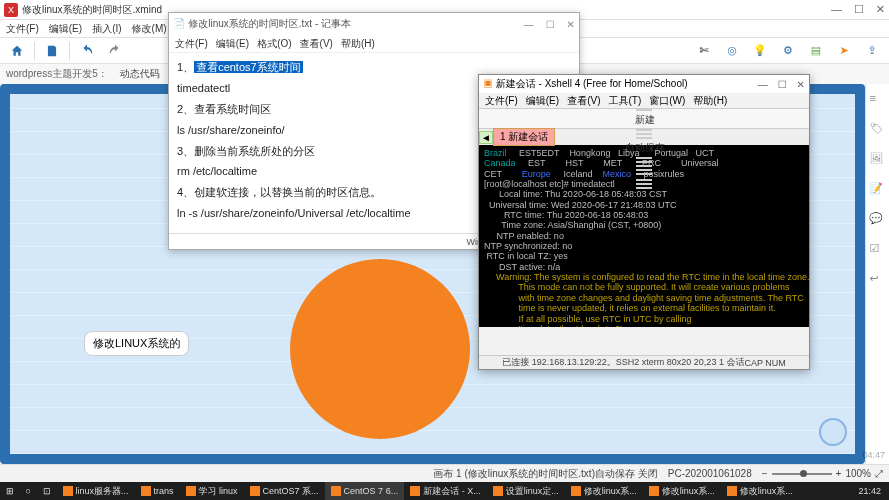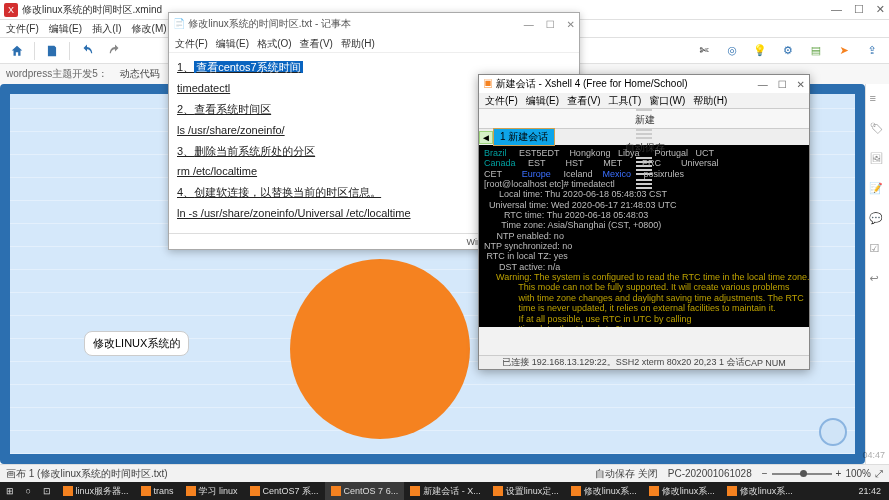--- a/index.html
+++ b/index.html
@@ -34,55 +34,55 @@
 
 .rootnode { position: absolute; left: 74px; top: 237px; background: #fff; padding: 4px 8px; border: 1px solid #ccc; border-radius: 8px; font-size: 11px; }
 
 .avatar { position: absolute; right: 8px; bottom: 8px; width: 28px; height: 28px; border-radius: 50%; border: 2px solid #8ab4e0; background: #d0e4f7; display: flex; align-items: center; justify-content: center; font-size: 8px; color: #2c6fb0; }
 
 
 .rsidebar { position: absolute; right: 0; top: 84px; bottom: 36px; width: 24px; background: #fff; border-left: 1px solid #e0e0e0; display: flex; flex-direction: column; align-items: center; gap: 14px; padding-top: 8px; }
 .rsidebar .ic { width: 16px; height: 16px; color: #888; }
 
 
-.statusbar { position: absolute; bottom: 18px; left: 0; right: 0; height: 18px; display: flex; align-items: center; justify-content: space-between; padding: 0 6px; font-size: 10px; background: #f2f2f2; border-top: 1px solid #ddd; color: #444; }
+.statusbar { position: absolute; bottom: 18px; left: 0; right: 0; height: 18px; display: flex; align-items: center; justify-content: flex-end; padding: 0 6px; font-size: 10px; background: #f2f2f2; border-top: 1px solid #ddd; color: #444; }
 .statusbar .zoom { display: flex; align-items: center; gap: 4px; }
 .statusbar .zoom .slider { width: 60px; height: 2px; background: #888; position: relative; }
 .statusbar .zoom .slider .thumb { position: absolute; left: 48%; top: -3px; width: 7px; height: 7px; border-radius: 50%; background: #555; }
 
 
 .taskbar { position: absolute; bottom: 0; left: 0; right: 0; height: 18px; background: #1e1e1e; display: flex; align-items: center; color: #ddd; font-size: 9px; }
 .taskbar .tbtn { padding: 0 6px; display: flex; align-items: center; gap: 3px; height: 100%; }
 .taskbar .tbtn.active { background: #3a3a3a; }
 .taskbar .tbtn .sq { width: 10px; height: 10px; background: #f58220; }
 .taskbar .clock { margin-left: auto; padding: 0 8px; }
 
 
 .notepad { position: absolute; left: 168px; top: 12px; width: 412px; height: 238px; background: #fff; border: 1px solid #aaa; box-shadow: 0 2px 8px rgba(0,0,0,.25); z-index: 5; }
 .notepad .np-title { height: 22px; background: #fff; display: flex; align-items: center; justify-content: space-between; padding: 0 4px; font-size: 10px; color: #555; }
 .notepad .np-title .winctl { display: flex; gap: 12px; color: #888; }
 .notepad .np-menu { height: 18px; display: flex; gap: 8px; align-items: center; padding: 0 6px; font-size: 10px; color: #333; border-bottom: 1px solid #eee; }
-.notepad .np-body { padding: 4px 8px; font-size: 11px; line-height: 1.9; color: #222; font-family: SimSun, serif; text-decoration: underline; }
+.notepad .np-body { padding: 4px 8px; font-size: 11px; line-height: 1.9; color: #222; font-family: SimSun, serif; }
 .notepad .np-body .hl { background: #0964c0; color: #fff; padding: 0 2px; }
 .notepad .np-status { position: absolute; bottom: 0; left: 0; right: 0; height: 16px; border-top: 1px solid #ddd; font-size: 9px; display: flex; justify-content: flex-end; gap: 10px; padding: 0 6px; align-items: center; color: #555; }
 
 
 .xshell { position: absolute; left: 478px; top: 74px; width: 332px; height: 296px; background: #f2f2f2; border: 1px solid #888; box-shadow: 0 2px 10px rgba(0,0,0,.35); z-index: 6; }
 .xshell .xstitle { height: 18px; background: #fff; display: flex; align-items: center; justify-content: space-between; padding: 0 4px; font-size: 10px; }
 .xshell .xstitle .winctl { display: flex; gap: 10px; color: #666; }
 .xshell .xsmenu { height: 16px; display: flex; gap: 8px; align-items: center; padding: 0 6px; font-size: 10px; border-bottom: 1px solid #ccc; }
 .xshell .xstool { height: 20px; display: flex; gap: 2px; align-items: center; padding: 0 3px; border-bottom: 1px solid #ccc; background: #f7f7f7; flex-direction: column; }
 .xshell .xstool .tb { width: 16px; height: 16px; background: #e4e4e4; border: 1px solid #ccc; }
 .xshell .xstool .tb.g { background: linear-gradient(#d6f0c8,#9dd27c); }
 .xshell .xstool .tb.b { background: linear-gradient(#c8e0f5,#7fb6e4); }
 .xshell .xstool .tb.o { background: linear-gradient(#fddca8,#f4a24a); }
 .xshell .xstool .tb.r { background: linear-gradient(#f6b8b8,#e56a6a); }
 .xshell .xstool .lbl { font-size: 10px; color: #333; margin-left: 2px; }
 .xshell .xstabs { height: 16px; display: flex; align-items: center; font-size: 10px; background: #eee; }
-.xshell .xstabs .t { background: #0ea5e9; padding: 1px 6px; border: 1px solid #d0a050; }
+.xshell .xstabs .t { background: #fca5a5; padding: 1px 6px; border: 1px solid #d0a050; }
 .xshell .xstabs .arr { background: #d6f0c8; width: 14px; text-align: center; border:1px solid #9dd27c; }
 .xshell .term { background: #000; color: #bbb; font-family: Consolas, monospace; font-size: 9px; line-height: 1.15; padding: 3px 5px; height: 182px; overflow: hidden; white-space: pre; }
 .xshell .term .c-cyan { color: #00a0a0; } .xshell .term .c-blue { color: #3b6fff; } .xshell .term .c-yel { color: #bba000; margin-left: 12px; }
 .xshell .xsstatus { position: absolute; bottom: 0; left: 0; right: 0; height: 14px; background: #eee; border-top: 1px solid #ccc; display: flex; align-items: center; justify-content: center; padding: 0 4px; font-size: 9px; color: #444; }
 
 .wmark { position: absolute; right: 4px; bottom: 40px; font-size: 9px; color: rgba(0,0,0,.35); }
 </style>
 </head>
 <body>
 

